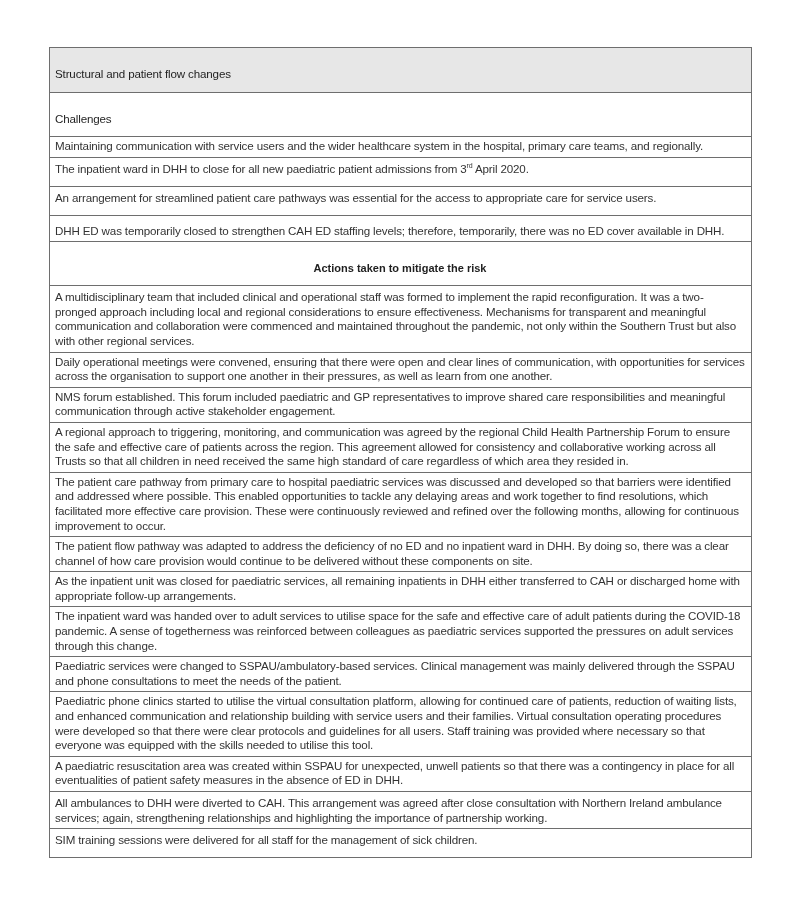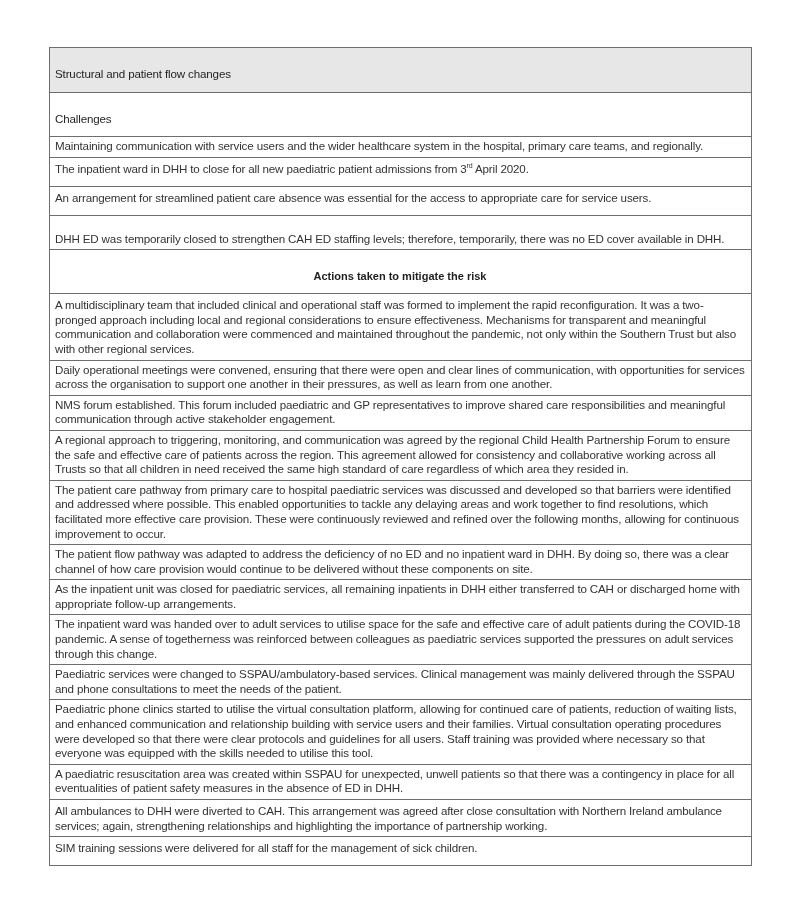--- a/index.html
+++ b/index.html
@@ -63,24 +63,24 @@
     <tr class="section-row">
       <td>Challenges</td>
     </tr>
     <tr class="body-row">
       <td>Maintaining communication with service users and the wider healthcare system in the hospital, primary care teams, and regionally.</td>
     </tr>
     <tr class="body-row single-pad">
       <td><span>The inpatient ward in DHH to close for all new paediatric patient admissions from 3</span><sup>rd</sup><span> April 2020.</span></td>
     </tr>
     <tr class="body-row single-pad">
-      <td>An arrangement for streamlined patient care absence was essential for the access to appropriate care for service users.</td>
+      <td>An arrangement for streamlined patient care pathways was essential for the access to appropriate care for service users.</td>
     </tr>
     <tr class="body-row">
-      <td style="padding-top:16px;">DHH ED was temporarily closed to strengthen CAH ED staffing levels; therefore, temporarily, there was no ED cover available in DHH.</td>
+      <td style="padding-top:8px;">DHH ED was temporarily closed to strengthen CAH ED staffing levels; therefore, temporarily, there was no ED cover available in DHH.</td>
     </tr>
     <tr class="section-row actions">
       <td>Actions taken to mitigate the risk</td>
     </tr>
     <tr class="body-row">
       <td style="padding-top:4px;">A multidisciplinary team that included clinical and operational staff was formed to implement the rapid reconfiguration. It was a two-pronged approach including local and regional considerations to ensure effectiveness. Mechanisms for transparent and meaningful communication and collaboration were commenced and maintained throughout the pandemic, not only within the Southern Trust but also with other regional services.</td>
     </tr>
     <tr class="body-row">
       <td>Daily operational meetings were convened, ensuring that there were open and clear lines of communication, with opportunities for services across the organisation to support one another in their pressures, as well as learn from one another.</td>
     </tr>

